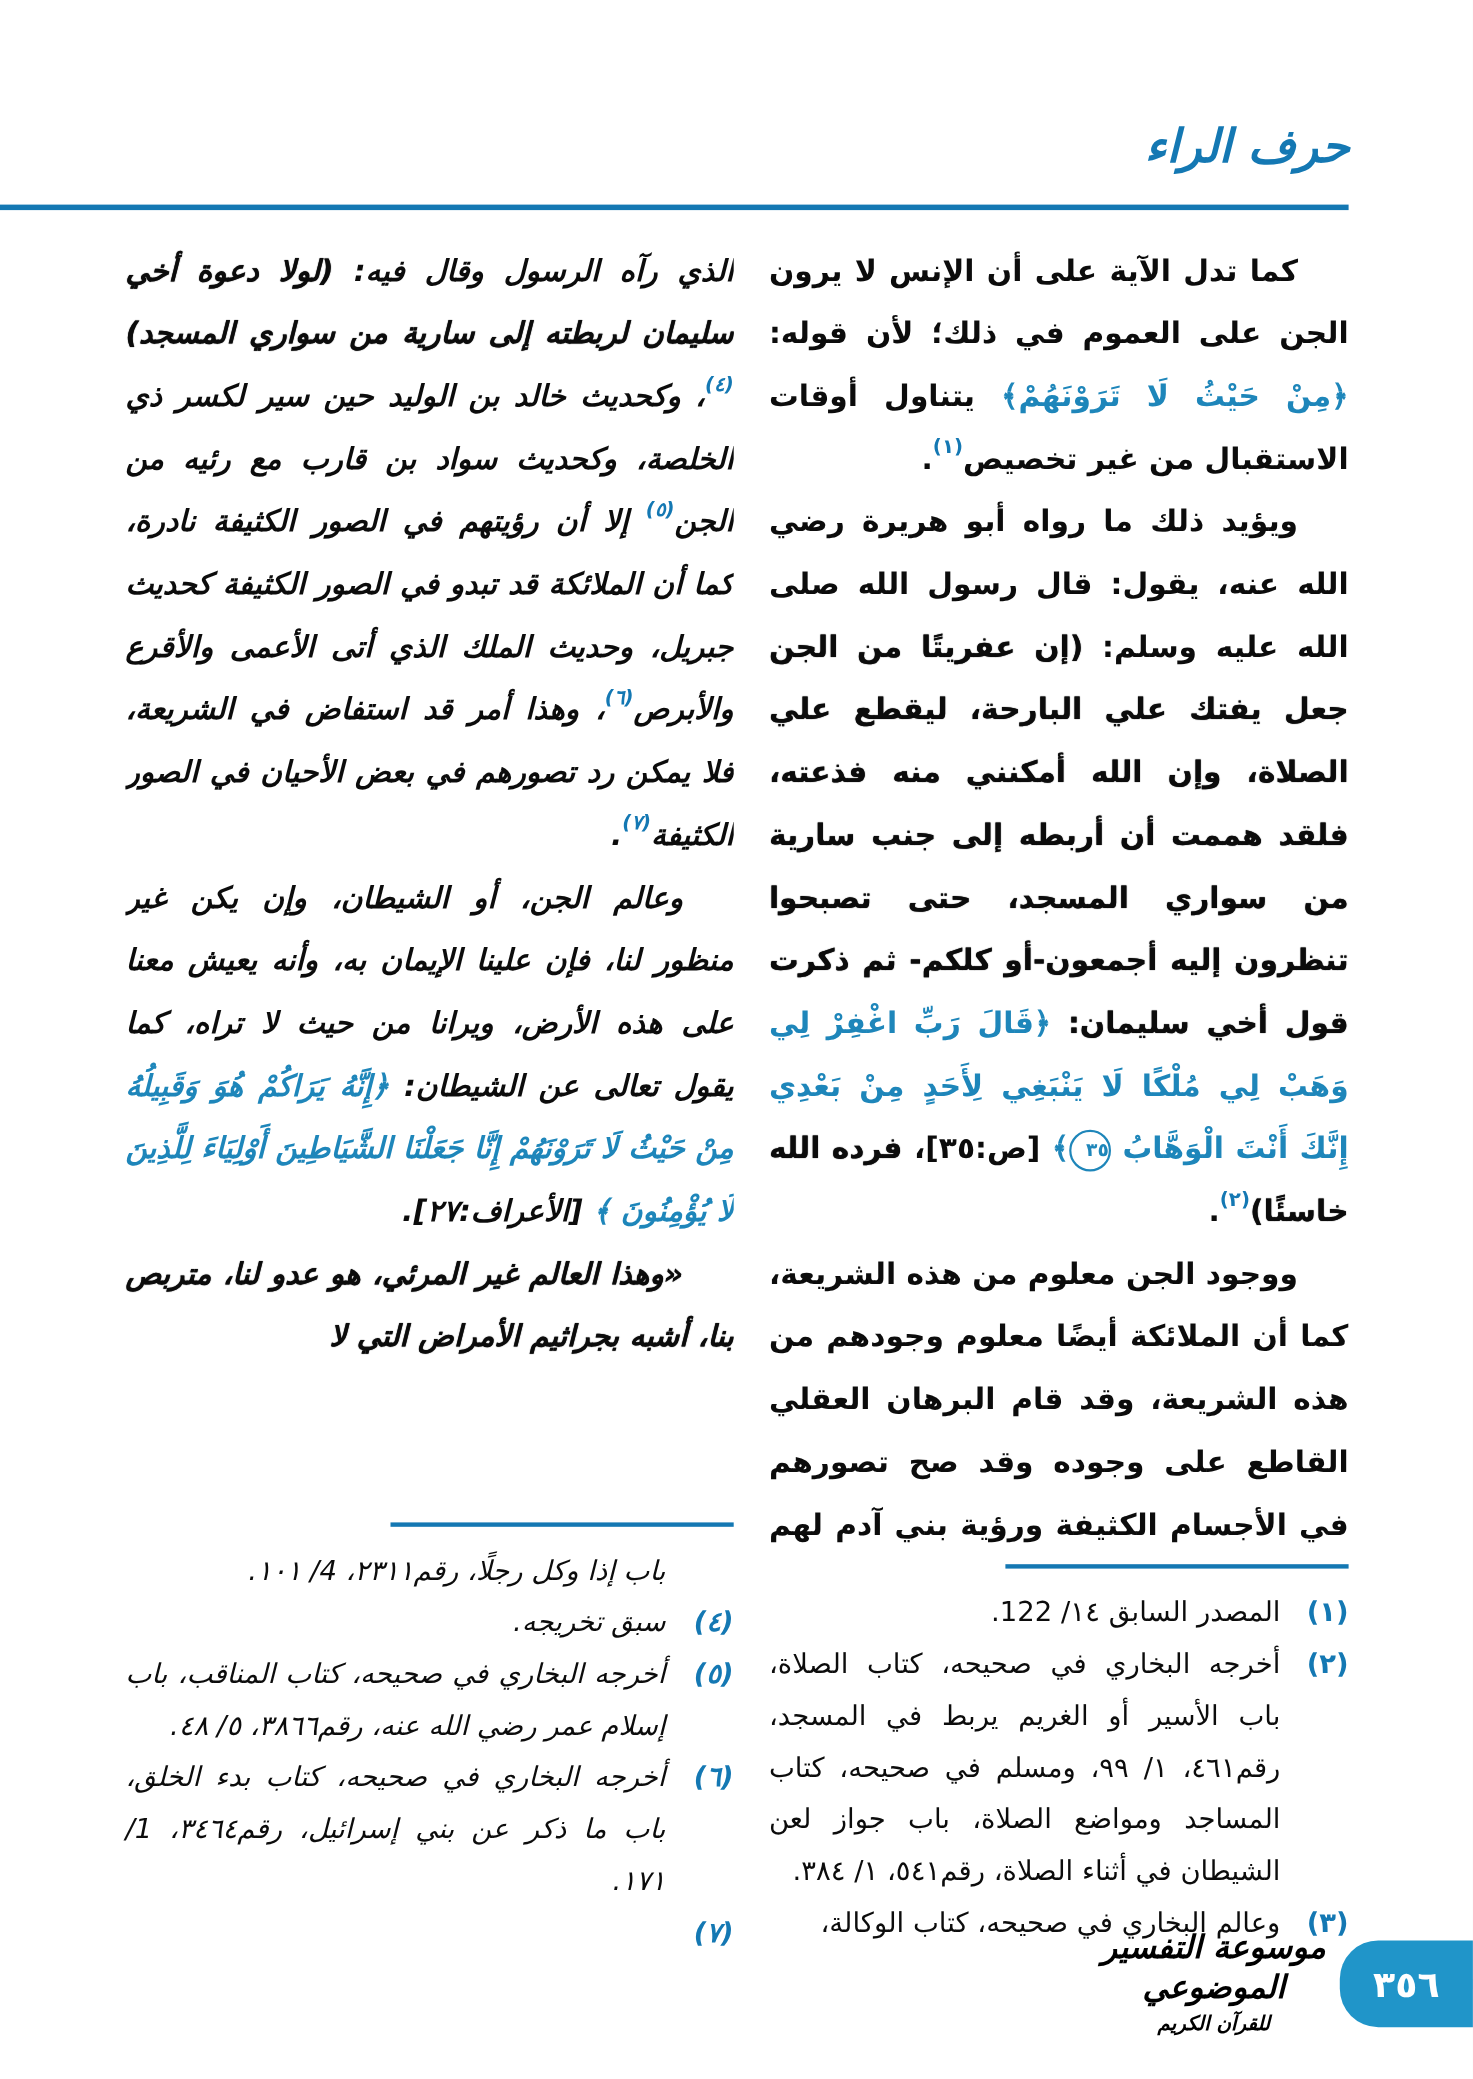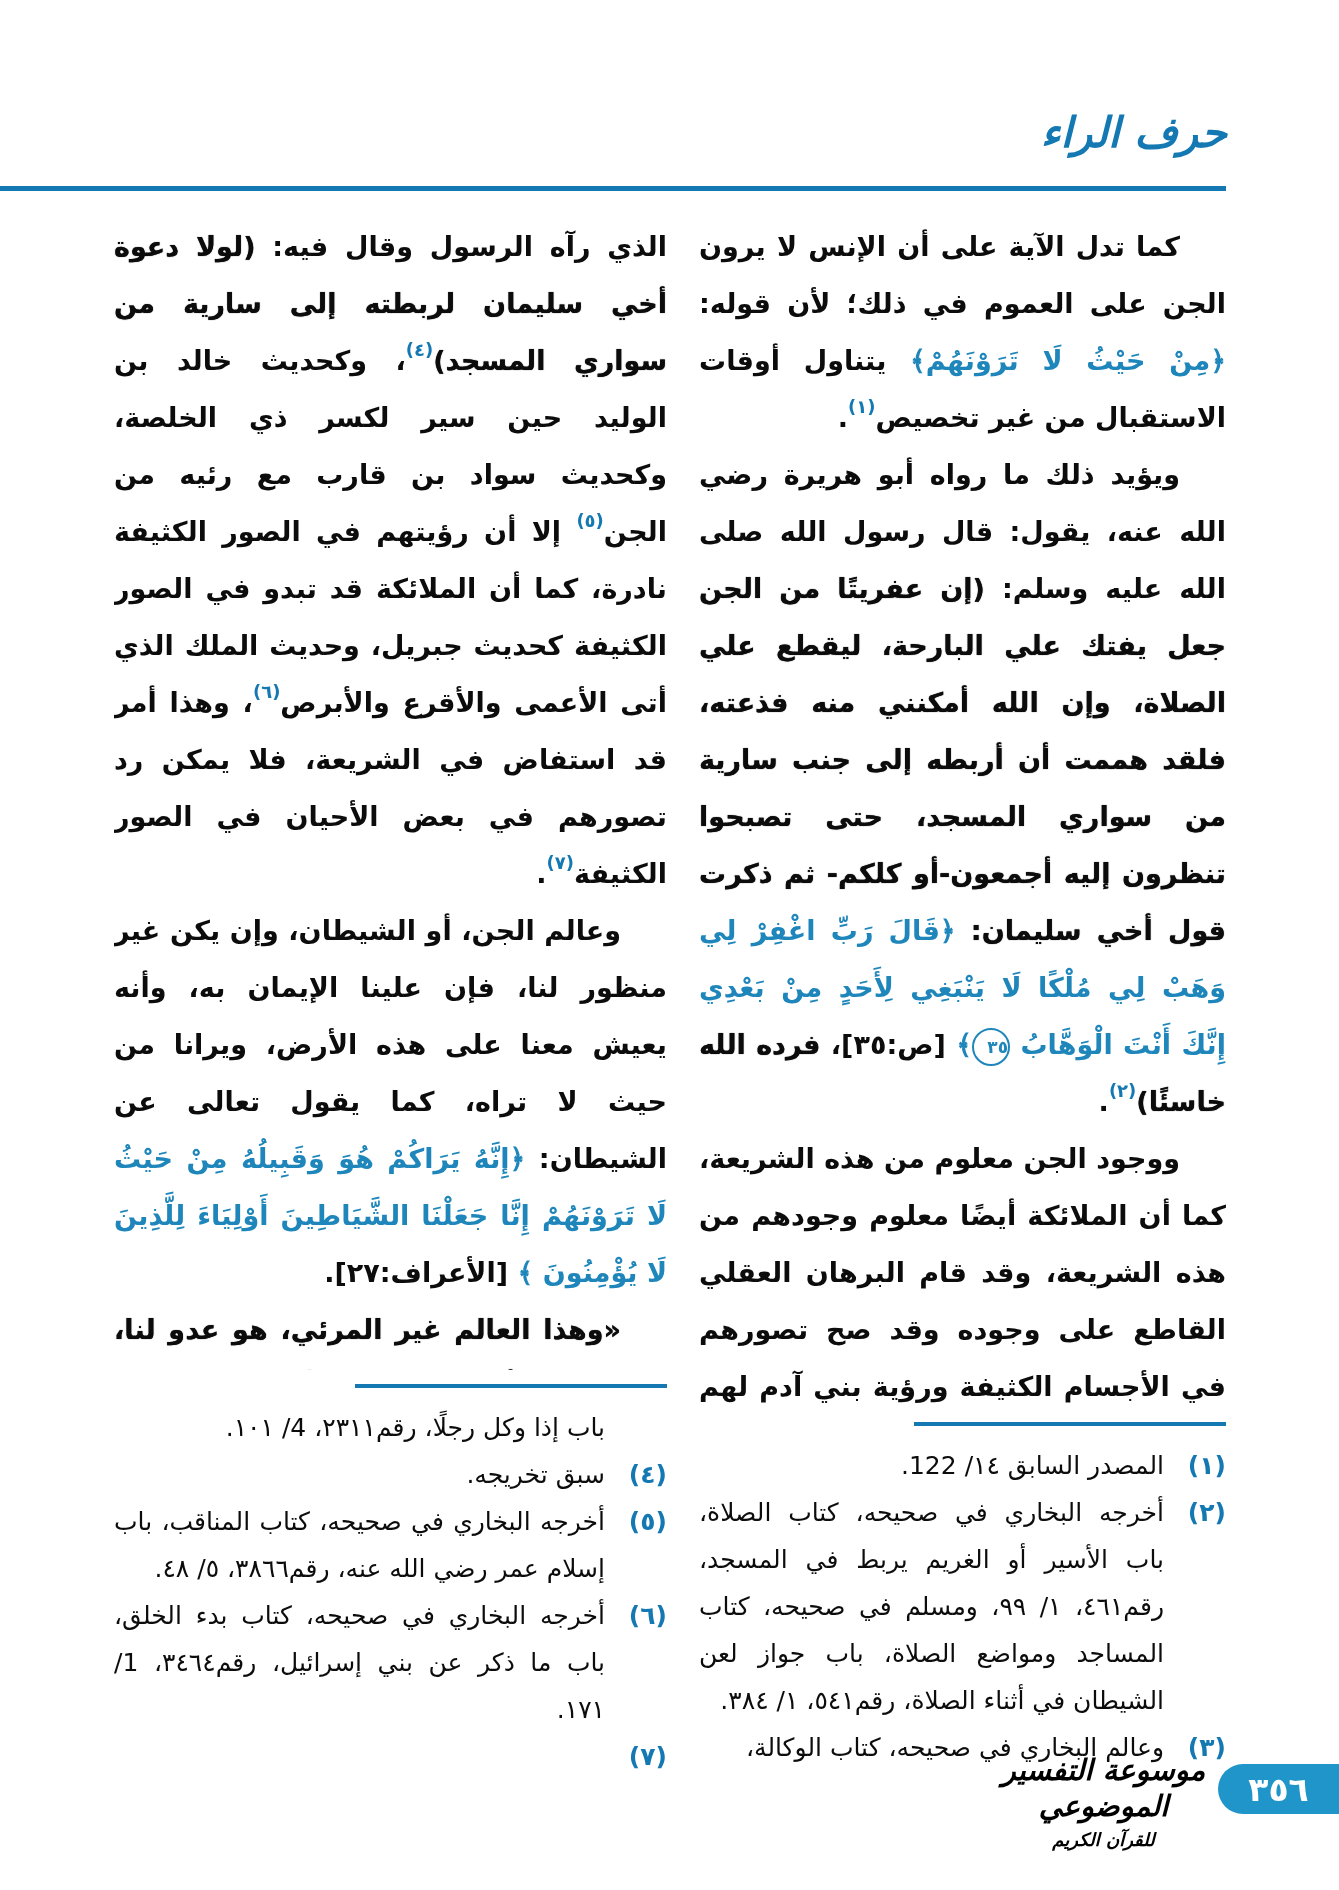--- a/index.html
+++ b/index.html
@@ -13,21 +13,21 @@
     position:absolute;top:112px;right:112px;
     color:#1478b3;font-size:42px;font-weight:bold;font-style:italic;
     letter-spacing:-1px;line-height:1;
   }
   .header-rule{
     position:absolute;top:186px;left:0;width:1226px;height:5px;background:#1478b3;
   }
   
   .col{position:absolute;top:218px;height:1648px;}
   .col-right{right:113px;width:527px;}
-  .col-left{left:114px;width:553px;}
+  .col-left{left:114px;width:553px;font-style:italic;}
   .body-text{overflow:hidden;}
   .col-right .body-text{max-height:1192px;}
   .col-left  .body-text{max-height:1152px;}
   .para{
     margin:0;font-size:27px;line-height:57px;font-weight:bold;
     text-align:justify;text-align-last:right;text-indent:46px;
   }
   .run-body{}
   .run-hadith{text-shadow:0 0 0.9px currentColor;}
   .run-quran{color:#1e86ba;}
@@ -50,21 +50,21 @@
   .fn-num{flex:0 0 62px;color:#1478b3;font-weight:bold;}
   .fn-text{flex:1;text-align:justify;text-align-last:right;}
   
   .footer-logo{
     position:absolute;top:1752px;right:118px;width:235px;text-align:center;
     color:#000000;font-style:italic;
   }
   .logo-line1{font-size:29px;font-weight:bold;line-height:1.25;letter-spacing:-1px;}
   .logo-line2{font-size:18px;font-weight:bold;margin-top:4px;}
   .page-pill{
-    position:absolute;top:1764px;right:0;width:121px;height:50px;
+    position:absolute;top:1764px;right:0;width:121px;height:79px;
     background:#2095c9;border-radius:35px 0 0 35px;
     display:flex;align-items:center;justify-content:center;
   }
   .page-pill span{color:#ffffff;font-size:33px;font-weight:bold;}
 </style>
 </head>
 <body>
 
 <div class="page">
 

